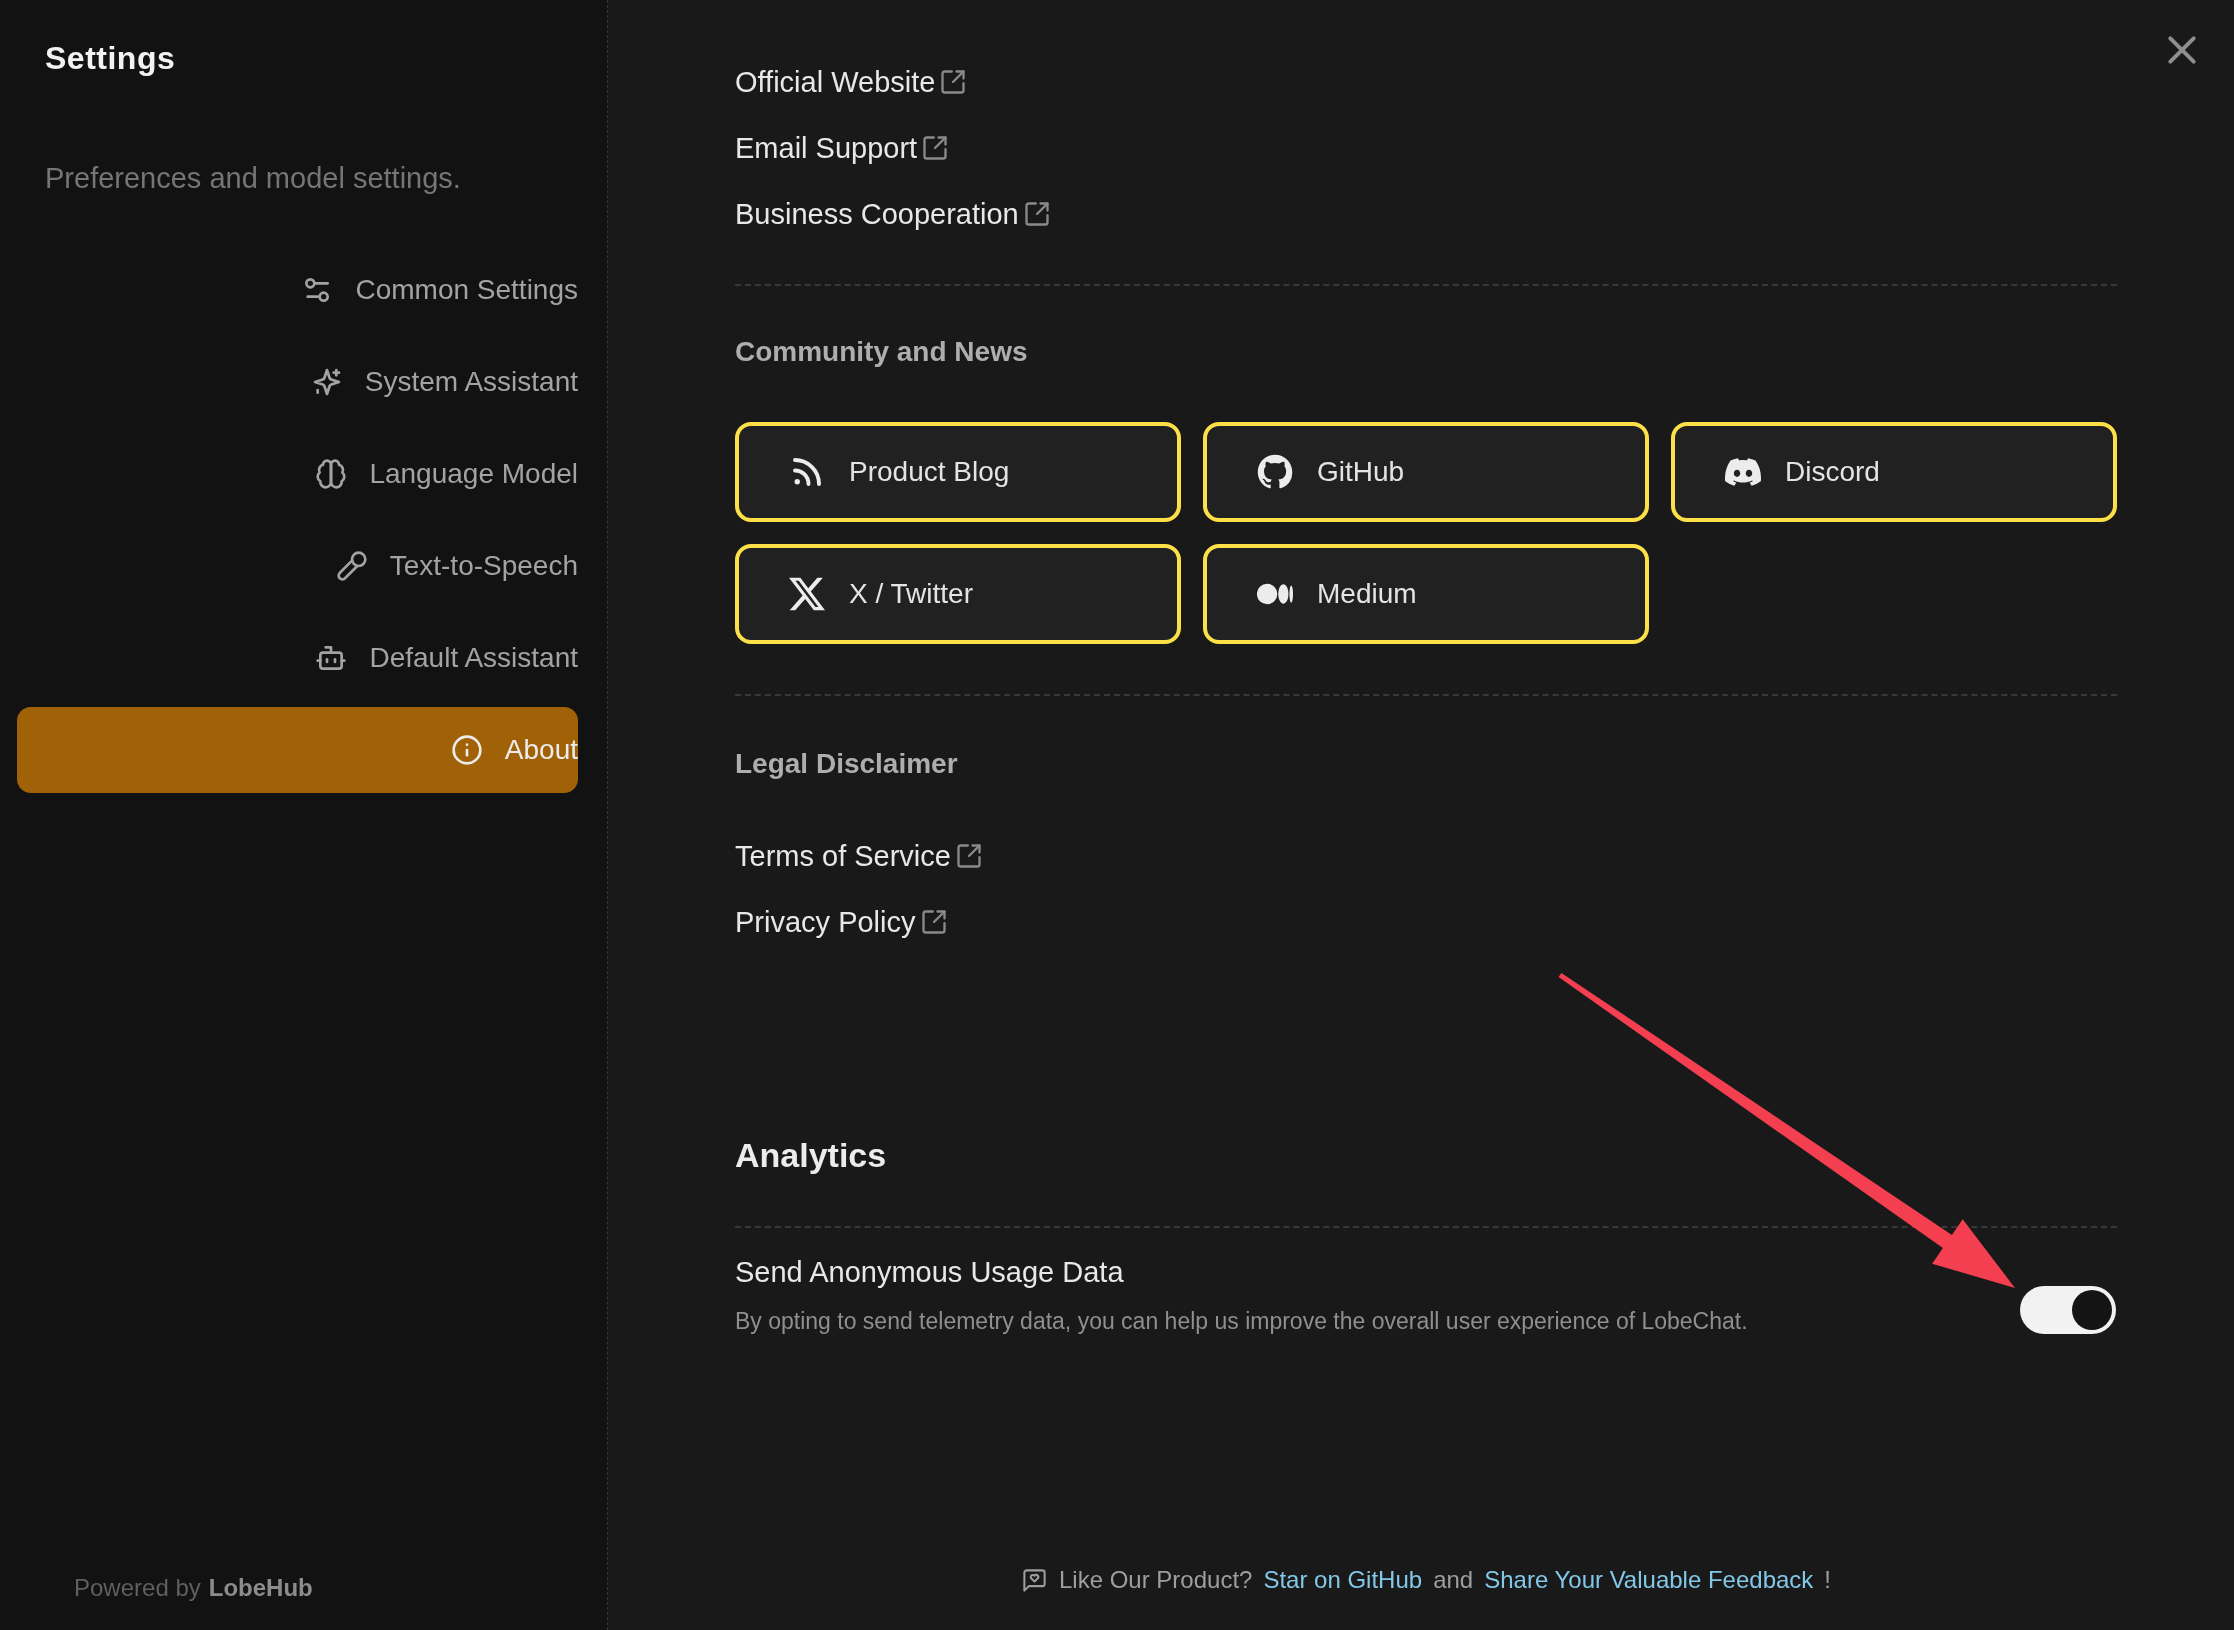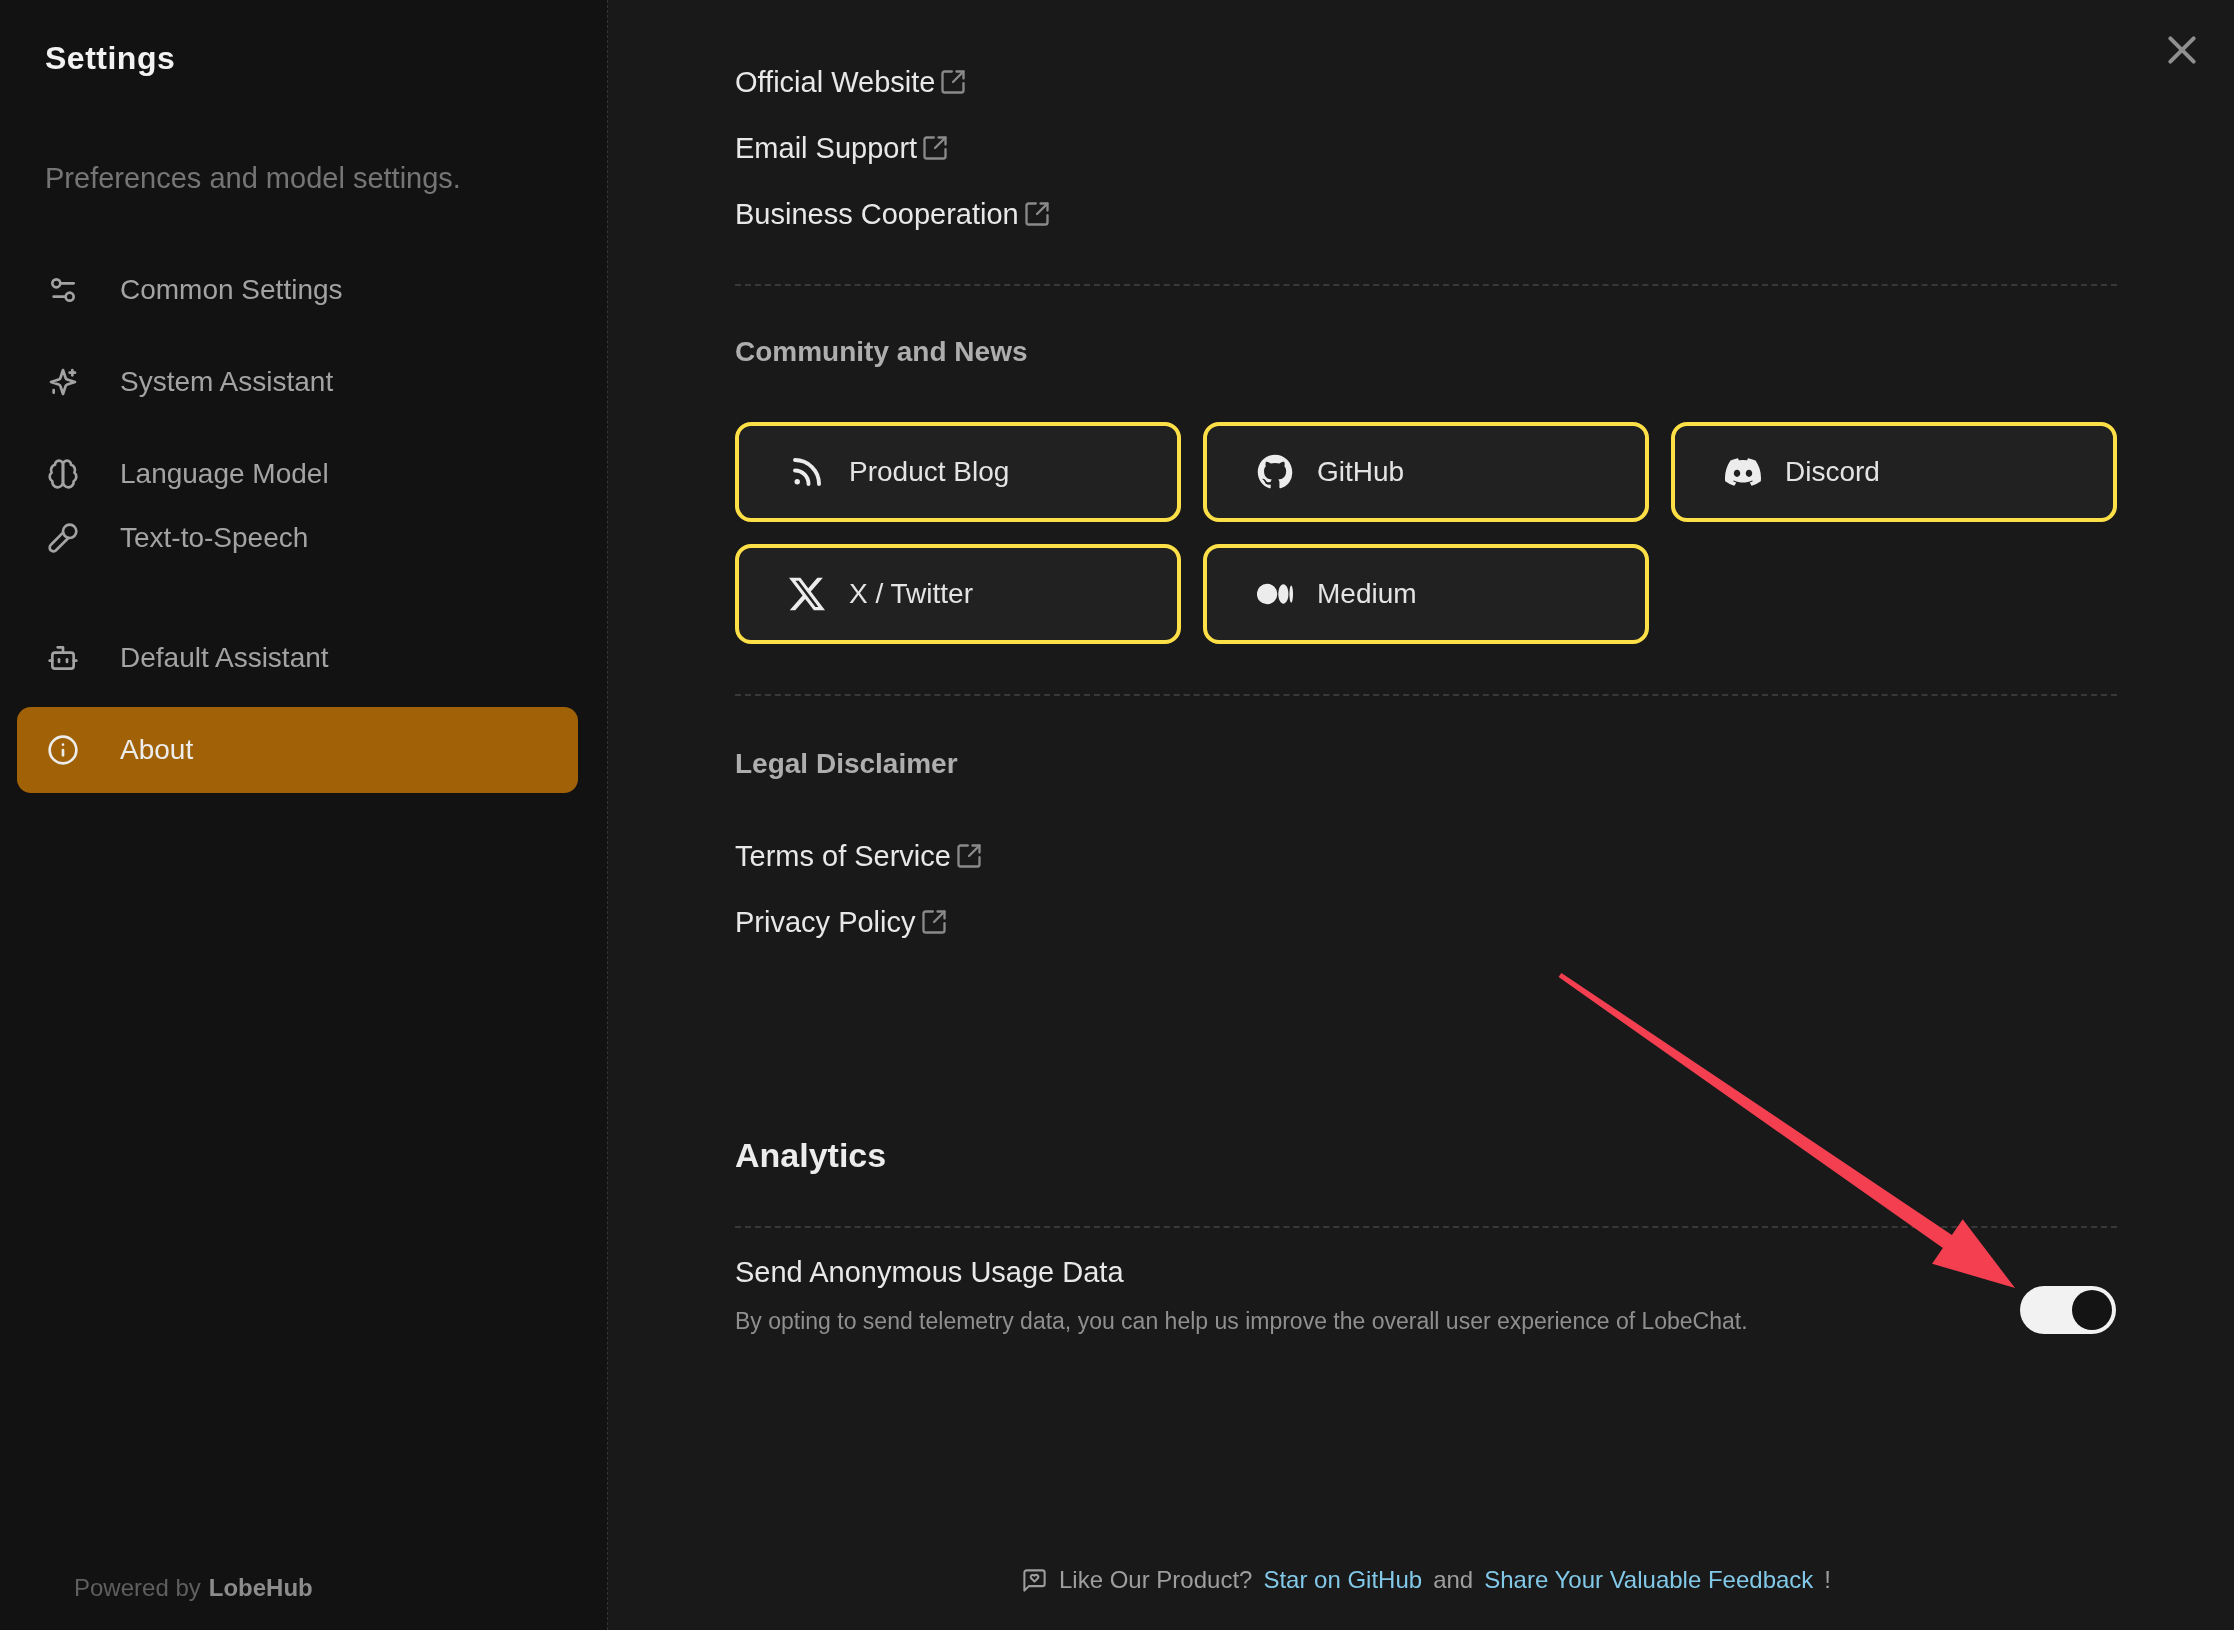--- a/index.html
+++ b/index.html
@@ -16,22 +16,22 @@
   .sidebar-title {
     position: absolute; left: 45px; top: 40px;
     font-size: 32px; font-weight: 700; color: #f2f2f2; letter-spacing: 0.5px;
   }
   .sidebar-subtitle {
     position: absolute; left: 45px; top: 122px;
     font-size: 29px; font-weight: 400; color: #757575; margin-top: 40px;
   }
   .nav-item {
     position: absolute; left: 17px; width: 561px; height: 86px;
-    display: flex; align-items: center; gap: 41px; padding-left: 30px;
-    border-radius: 14px; color: #a3a3a3; cursor: pointer;
+    display: flex; align-items: center; gap: 22px; padding-left: 30px;
+    border-radius: 14px; color: #a3a3a3; cursor: pointer; justify-content: flex-end;
   }
   .nav-item .nav-icon { width: 32px; height: 32px; display: flex; align-items: center; justify-content: center; flex: none; }
   .nav-item .nav-icon svg { width: 32px; height: 32px; stroke: currentColor; fill: none; stroke-width: 2; stroke-linecap: round; stroke-linejoin: round; }
   .nav-label { font-size: 28px; font-weight: 400; }
   .nav-item.active { background: #a16207; color: #ececec; }
 
   .powered { position: absolute; left: 45px; top: 1574px; font-size: 24px; color: #5f5f5f; margin-left: 29px; }
   .powered b { color: #8c8c8c; font-weight: 700; margin-left: 8px; }
 
   
@@ -134,21 +134,21 @@
       <div class="nav-item" style="top:431px">
         <span class="nav-icon">
           <svg viewBox="0 0 24 24">
               <path d="M12 5a3 3 0 1 0-5.997.125 4 4 0 0 0-2.526 5.77 4 4 0 0 0 .556 6.588A4 4 0 1 0 12 18Z"></path>
               <path d="M12 5a3 3 0 1 1 5.997.125 4 4 0 0 1 2.526 5.77 4 4 0 0 1-.556 6.588A4 4 0 1 1 12 18Z"></path>
             </svg>
         </span>
         <span class="nav-label">Language Model</span>
       </div>
 
-      <div class="nav-item" style="top:495px">
+      <div class="nav-item" style="top:523px">
         <span class="nav-icon">
           <svg viewBox="0 0 24 24">
               <path d="m12 8-9.04 9.06a2.82 2.82 0 1 0 3.98 3.98L16 12"></path>
               <circle cx="17" cy="7" r="5"></circle>
             </svg>
         </span>
         <span class="nav-label">Text-to-Speech</span>
       </div>
 
       <div class="nav-item" style="top:615px">

